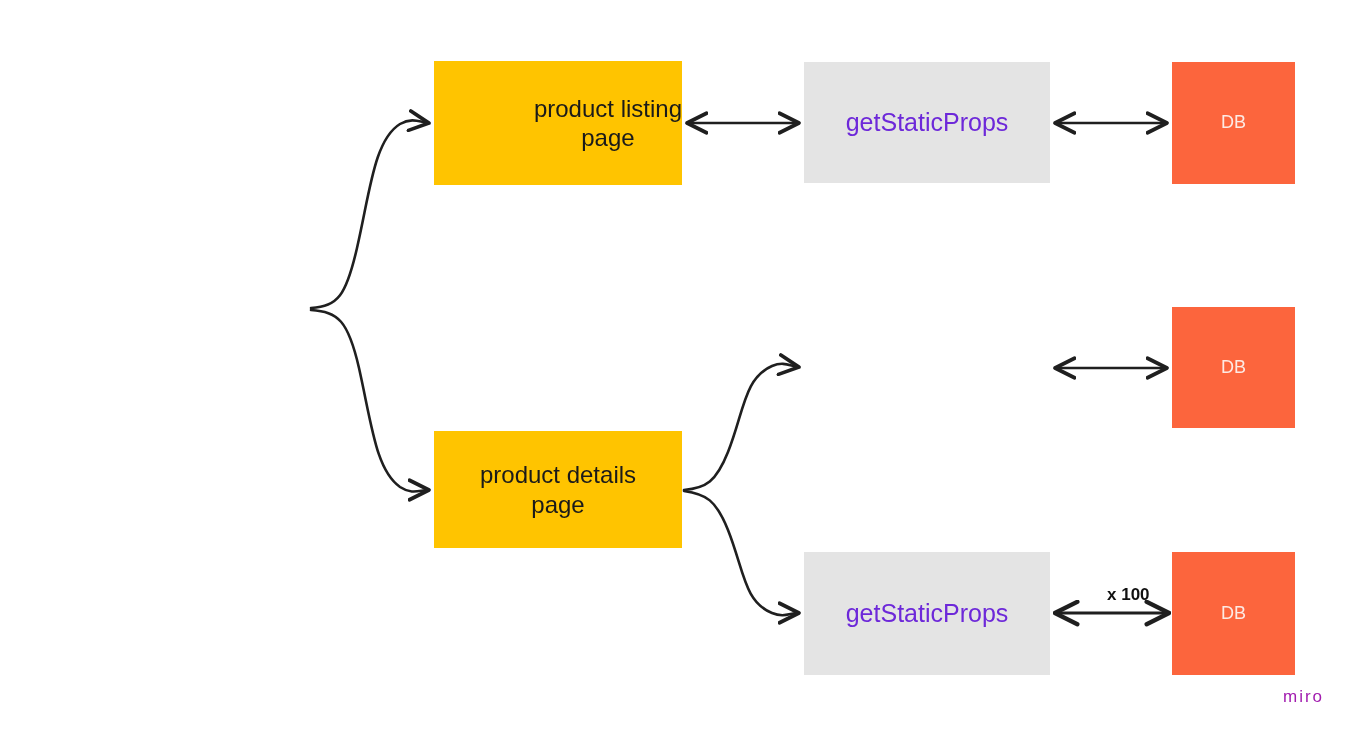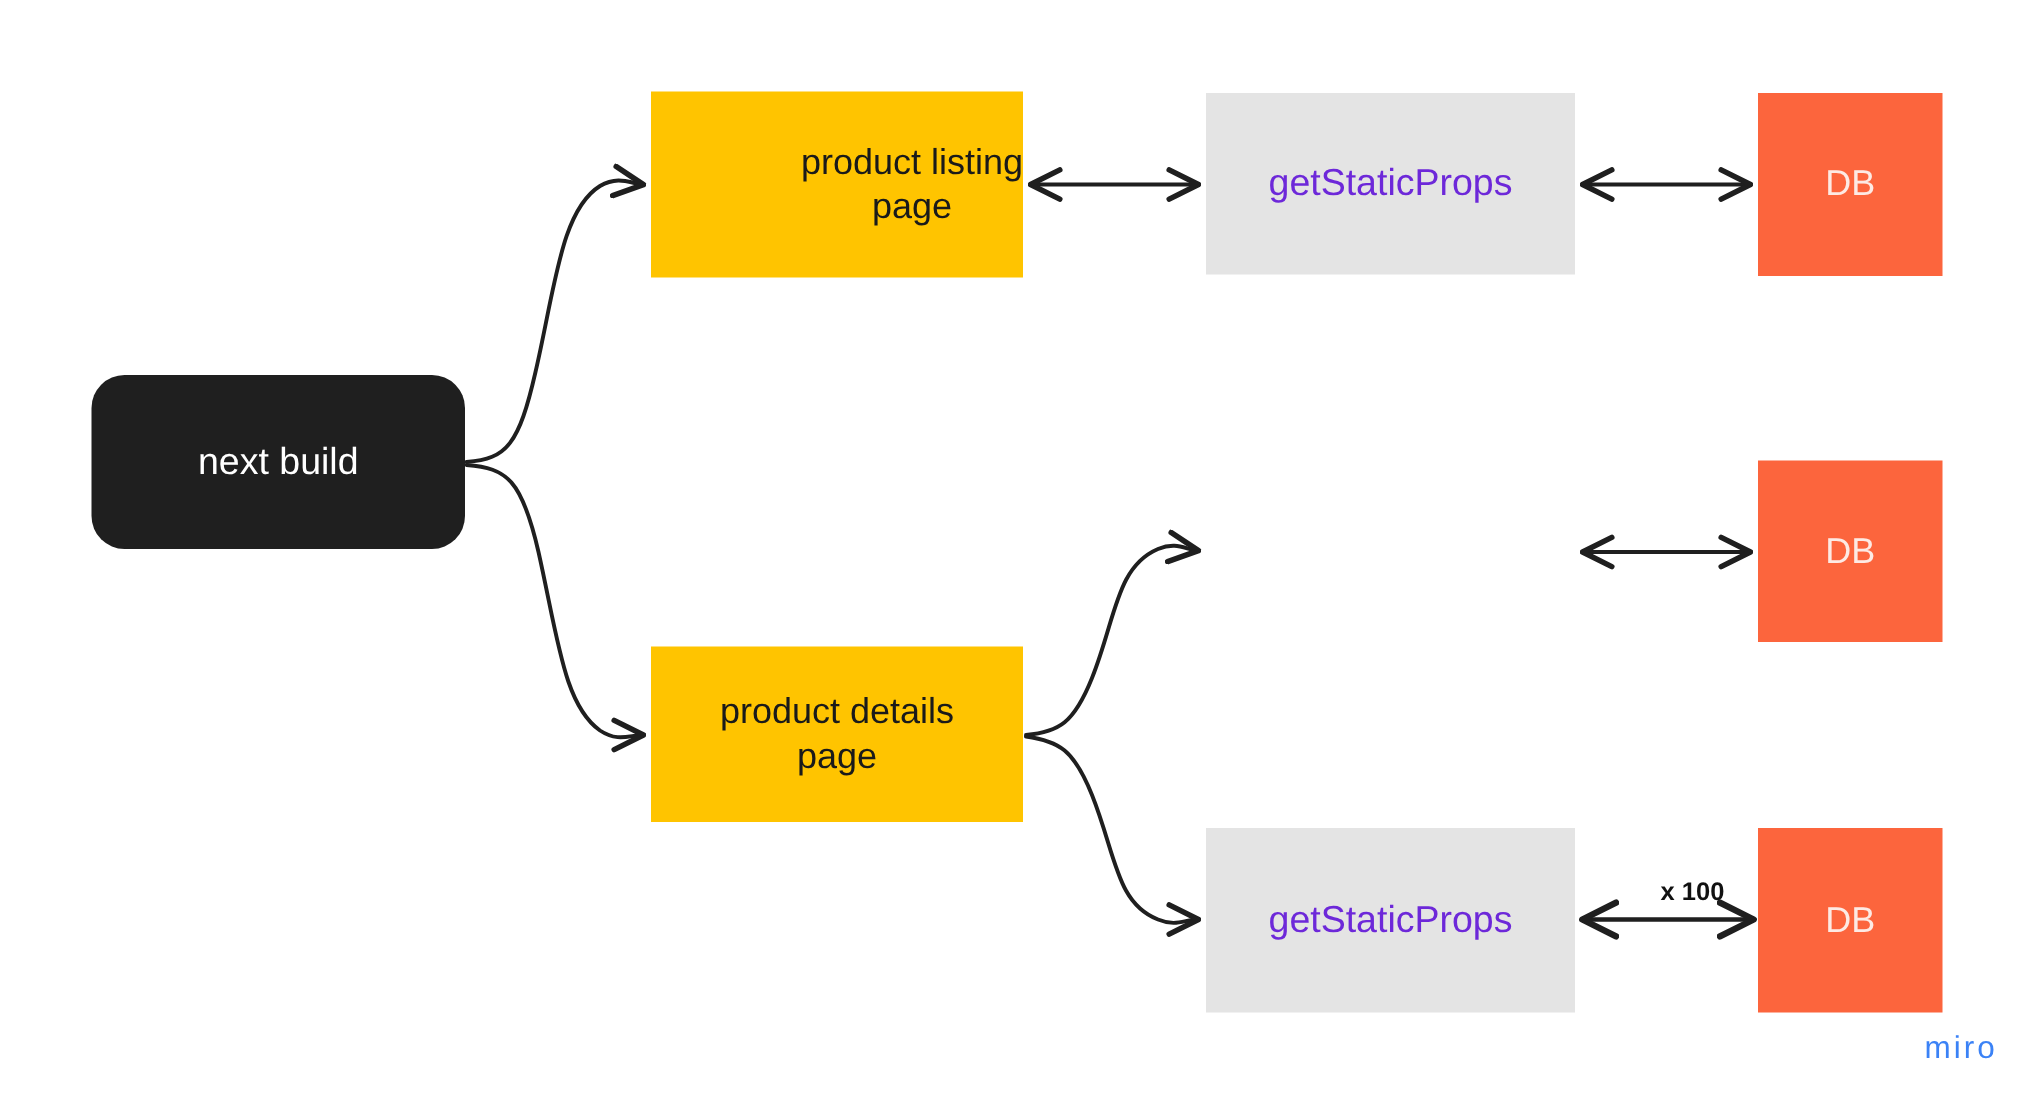--- a/index.html
+++ b/index.html
@@ -93,21 +93,21 @@
     left: 804px;
     top: 552px;
     width: 246px;
     height: 123px;
   }
 
   
   .node-db {
     background: #fc653d;
     color: #fdeae4;
-    font-size: 24px;
+    font-size: 18px;
   }
   .node-db-1 {
     left: 1172px;
     top: 62px;
     width: 123px;
     height: 122px;
   }
   .node-db-2 {
     left: 1172px;
     top: 307px;
@@ -133,23 +133,23 @@
     left: 1093px;
     top: 585px;
     margin-left: 14px;
   }
 
   
   .watermark {
     position: absolute;
     left: 1283px;
     top: 687px;
-    font-size: 21px;
+    font-size: 17px;
     letter-spacing: 2px;
-    color: #3b82f6;
+    color: #a21caf;
     text-align: center;
   }
 </style>
 </head>
 <body>
 
 <div id="canvas">
 
   <svg id="edges" viewBox="0 0 1356 737" width="1356" height="737" xmlns="http://www.w3.org/2000/svg">
     <defs>
@@ -171,23 +171,20 @@
 
     <path d="M 684 490 C 706 488, 716 482, 728 452 C 744 412, 744 378, 772 366 C 784 361, 790 366, 798 367" fill="none" stroke="#1f1f1f" stroke-width="2.6" stroke-linecap="round" marker-end="url(#arrowEnd)"></path>
 
     <path d="M 684 491 C 706 494, 716 500, 728 530 C 744 570, 744 602, 772 613 C 784 618, 790 613, 798 613" fill="none" stroke="#1f1f1f" stroke-width="2.6" stroke-linecap="round" marker-end="url(#arrowEnd)"></path>
 
     <line x1="1056" y1="368" x2="1166" y2="368" stroke="#1f1f1f" stroke-width="2.6" stroke-linecap="round" marker-start="url(#arrowStart)" marker-end="url(#arrowEnd)"></line>
 
     <line x1="1056" y1="613" x2="1168" y2="613" stroke="#1f1f1f" stroke-width="3" stroke-linecap="round" marker-start="url(#arrowStart)" marker-end="url(#arrowEnd)"></line>
   </svg>
 
-  <div class="node node-trigger">
-    <span class="node-text">next build</span>
-  </div>
 
   <div class="node node-page node-page-listing">
     <span class="node-text">product listing
 page</span>
   </div>
 
   <div class="node node-page node-page-details">
     <span class="node-text">product details
 page</span>
   </div>

